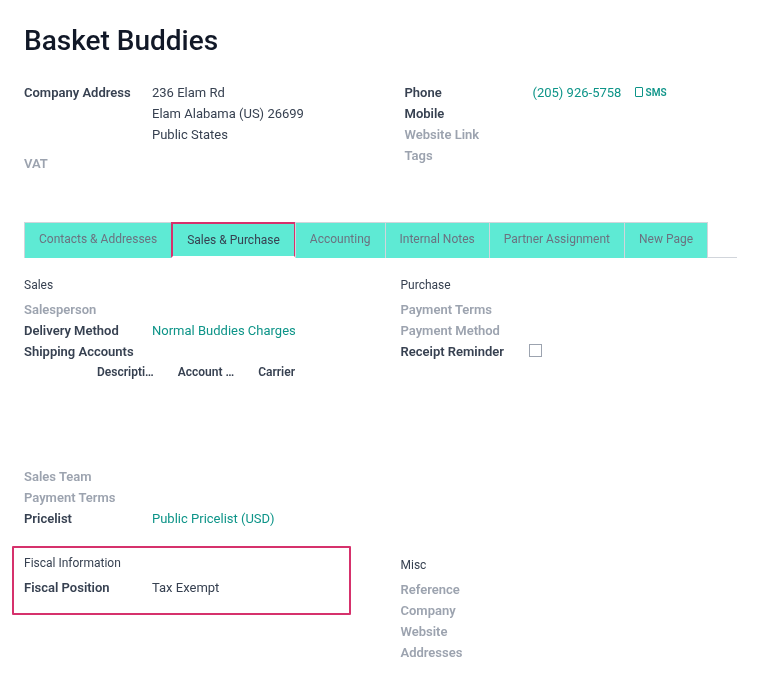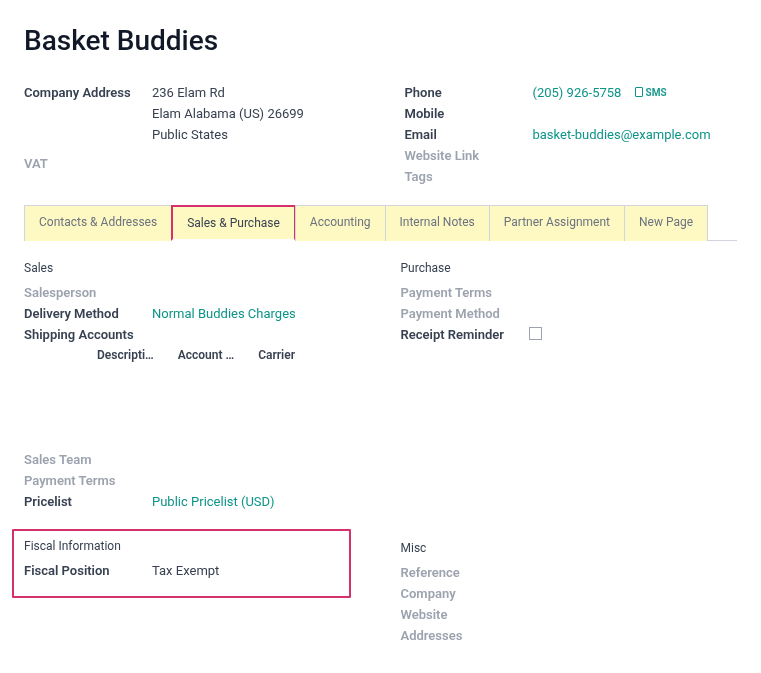--- a/index.html
+++ b/index.html
@@ -13,21 +13,21 @@
   }
   h1.title {
     font-size: 28px;
     font-weight: 500;
     color: #111827;
     margin-bottom: 28px;
   }
   .info-grid {
     display: flex;
     gap: 48px;
-    margin-bottom: 14px;
+    margin-bottom: 44px;
   }
   .col-left, .col-right { flex: 1; }
   .field-row {
     display: flex;
     margin-bottom: 6px;
     align-items: flex-start;
   }
   .field-label {
     width: 128px;
     color: #9ca3af;
@@ -54,21 +54,21 @@
   .tabs {
     display: flex;
     border-bottom: 1px solid #d1d5db;
     margin-bottom: 20px;
   }
   .tab {
     padding: 9px 14px;
     border: 1px solid #d1d5db;
     border-bottom: none;
     margin-right: -1px;
-    background: #fef9c3;
+    background: #5eead4;
     color: #6b7280;
     cursor: pointer;
     font-size: 12px;
     position: relative;
     top: 1px;
   }
   .tab.active {
     color: #374151;
     border: 2px solid #d6316c;
     border-bottom-color: #fff;
@@ -152,26 +152,20 @@
       <div class="field-value">
         <span class="link">(205) 926-5758</span>
         <span class="link-sms">
           <span class="sms-icon"></span>
           <span>SMS</span>
         </span>
       </div>
     </div>
     <div class="field-row">
       <div class="field-label dark">Mobile</div>
-    </div>
-    <div class="field-row">
-      <div class="field-label dark">Email</div>
-      <div class="field-value">
-        <span class="link">basket-buddies@example.com</span>
-      </div>
     </div>
     <div class="field-row">
       <div class="field-label">Website Link</div>
     </div>
     <div class="field-row">
       <div class="field-label">Tags</div>
     </div>
   </div>
 </div>
 

